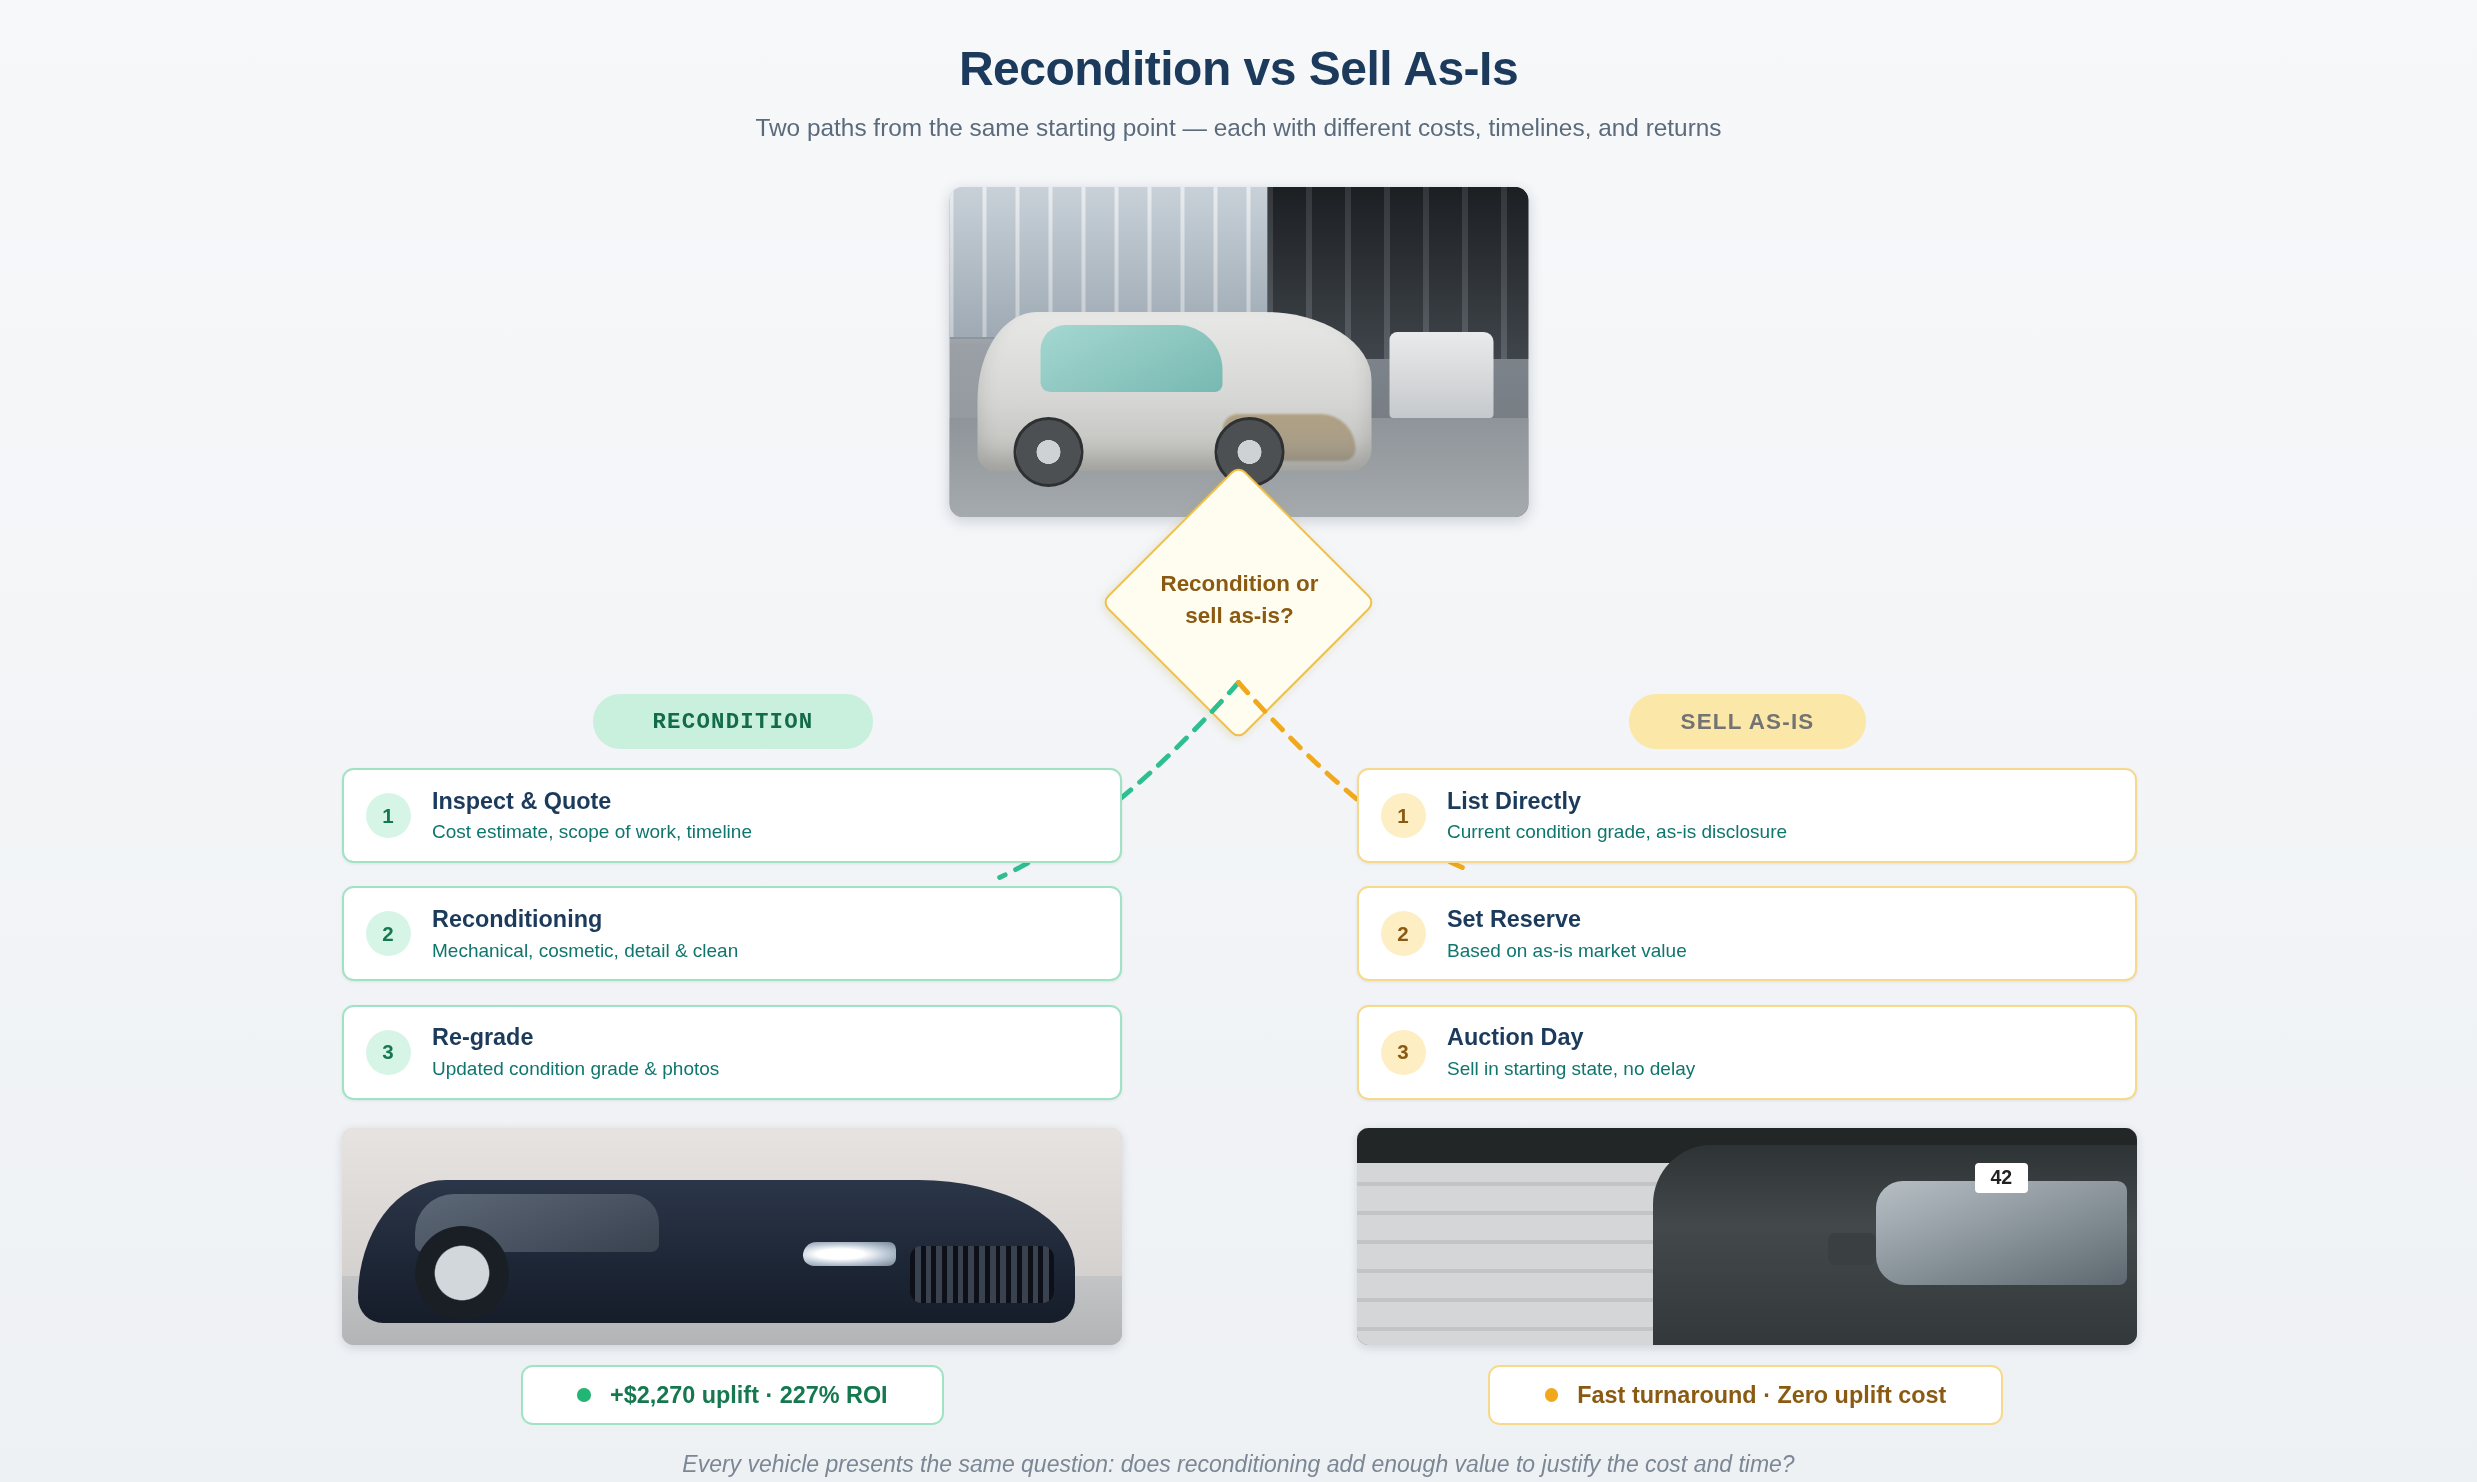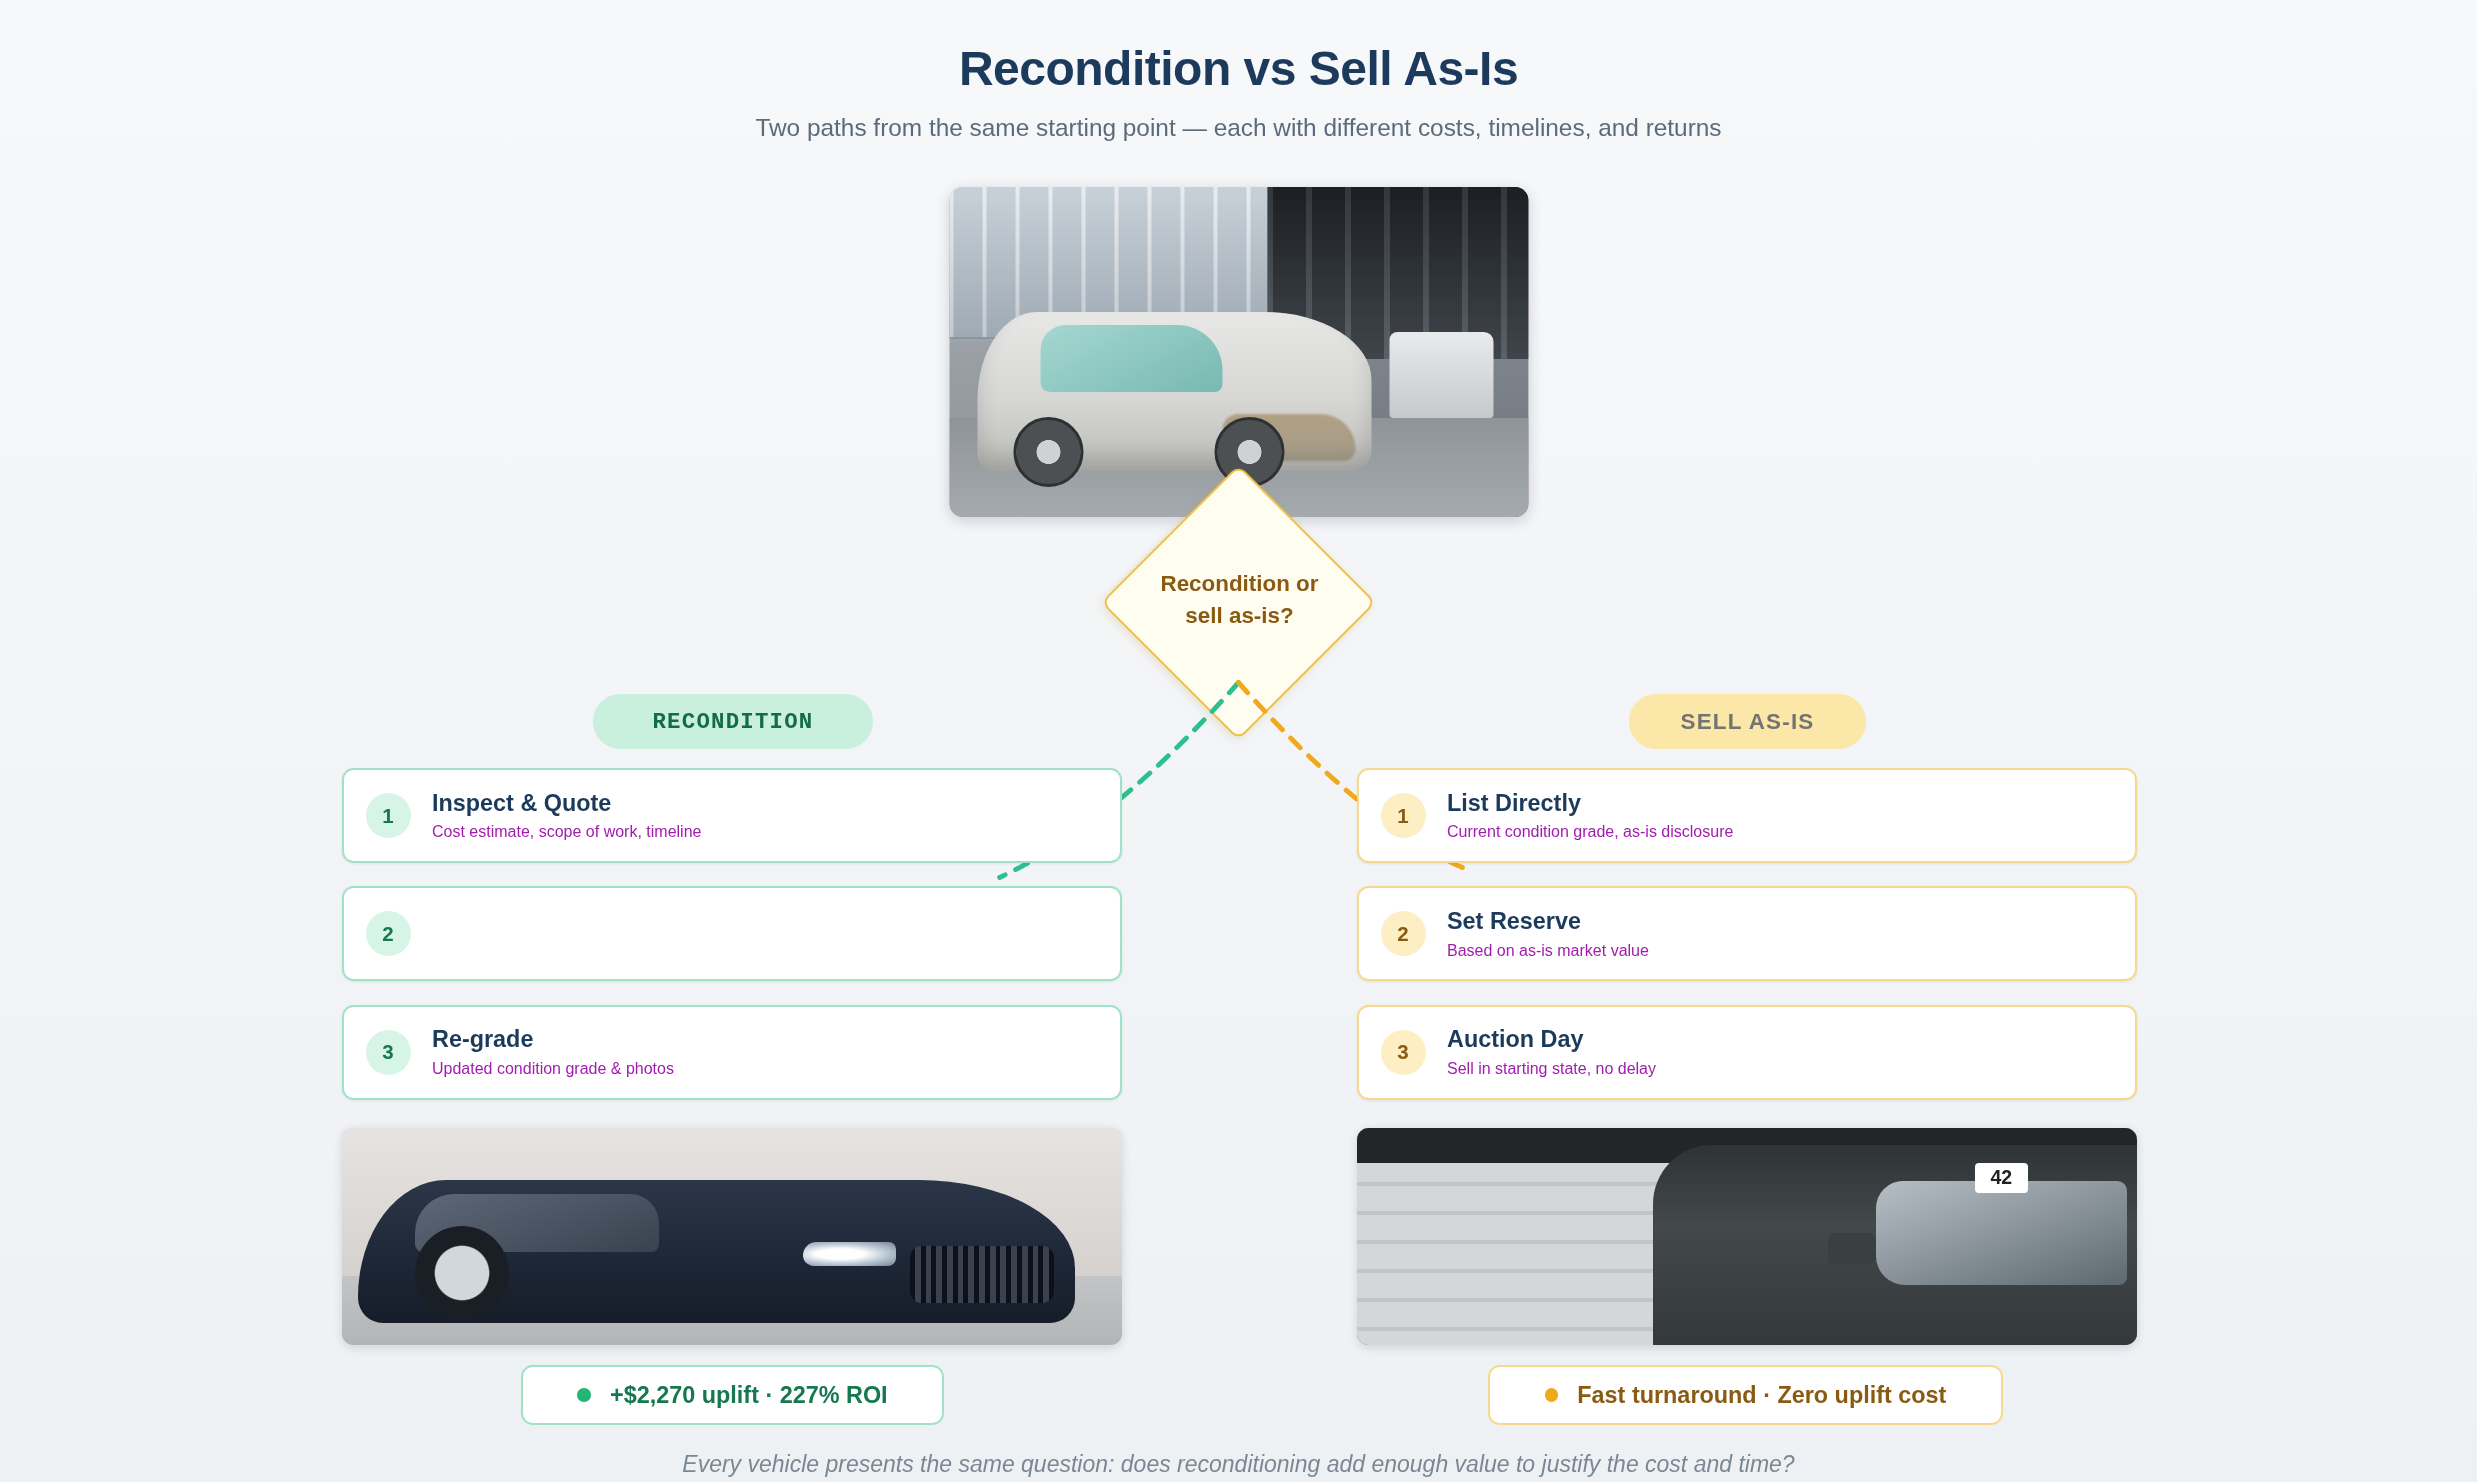--- a/index.html
+++ b/index.html
@@ -176,21 +176,21 @@
     border-radius: 50%;
     display: flex; align-items: center; justify-content: center;
     font-size: 20.5px; font-weight: bold;
     margin-right: 21.5px;
   }
   .badge-recon { background: #d7f5e6; color: #15784f; }
   .badge-asis  { background: #fdeec4; color: #8a5a12; }
 
   .step-text { display: flex; flex-direction: column; gap: 6.8px; }
   .step-title { font-size: 23.4px; font-weight: bold; color: #1b3a5c; }
-  .step-sub { font-size: 16px; color: #a21caf; }
+  .step-sub { font-size: 19px; color: #0f766e; }
 
   
   .outcome {
     position: absolute;
     width: 780px; height: 217px;
     border-radius: 11.7px;
     overflow: hidden;
     box-shadow: 0 2.9px 9.8px rgba(20,40,60,.15);
   }
   .outcome-left { left: 342px; top: 1128px; background: #cfd3d6; }
@@ -340,20 +340,24 @@
   <div class="col col-left">
     <div class="step step-recon">
       <div class="badge badge-recon">1</div>
       <div class="step-text">
         <div class="step-title">Inspect &amp; Quote</div>
         <div class="step-sub">Cost estimate, scope of work, timeline</div>
       </div>
     </div>
     <div class="step step-recon">
       <div class="badge badge-recon">2</div>
+      <div class="step-text">
+        <div class="step-title">Reconditioning</div>
+        <div class="step-sub">Mechanical, cosmetic, detail &amp; clean</div>
+      </div>
     </div>
     <div class="step step-recon">
       <div class="badge badge-recon">3</div>
       <div class="step-text">
         <div class="step-title">Re-grade</div>
         <div class="step-sub">Updated condition grade &amp; photos</div>
       </div>
     </div>
   </div>
 

